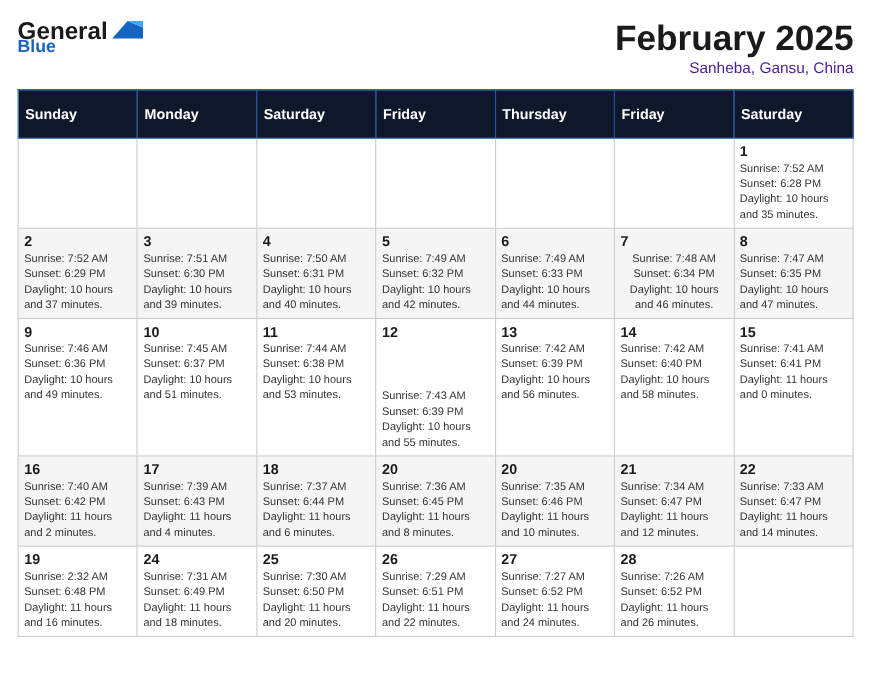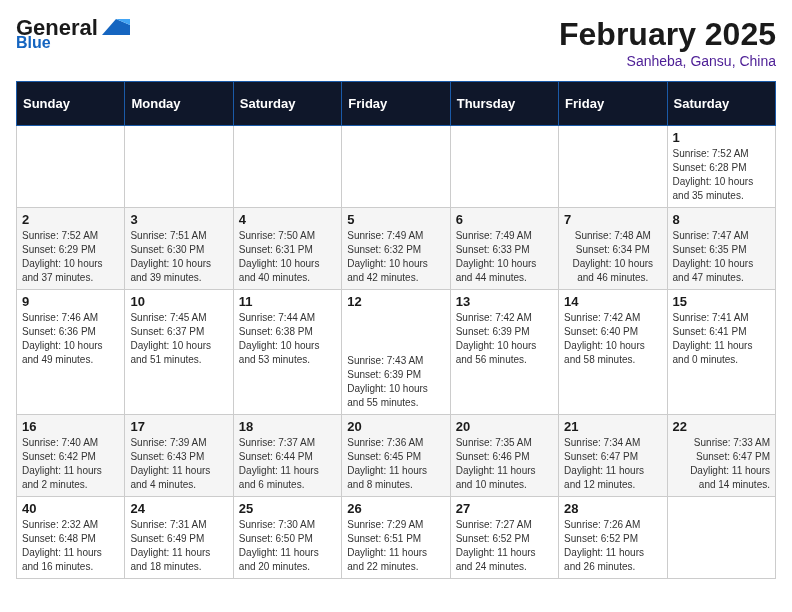--- a/index.html
+++ b/index.html
@@ -265,29 +265,29 @@
         </td>
         <td>
           <div class="day-number">21</div>
           <div class="day-info" style="white-space: pre-line;">Sunrise: 7:34 AM
 Sunset: 6:47 PM
 Daylight: 11 hours
 and 12 minutes.</div>
         </td>
         <td>
           <div class="day-number">22</div>
-          <div class="day-info" style="white-space: pre-line; text-align: right;">Sunrise: 7:33 AM
+          <div class="day-info" style="white-space: pre-line;">Sunrise: 7:33 AM
 Sunset: 6:47 PM
 Daylight: 11 hours
 and 14 minutes.</div>
         </td>
       </tr>
       <tr>
         <td>
-          <div class="day-number">40</div>
+          <div class="day-number">19</div>
           <div class="day-info" style="white-space: pre-line;">Sunrise: 2:32 AM
 Sunset: 6:48 PM
 Daylight: 11 hours
 and 16 minutes.</div>
         </td>
         <td>
           <div class="day-number">24</div>
           <div class="day-info" style="white-space: pre-line;">Sunrise: 7:31 AM
 Sunset: 6:49 PM
 Daylight: 11 hours

